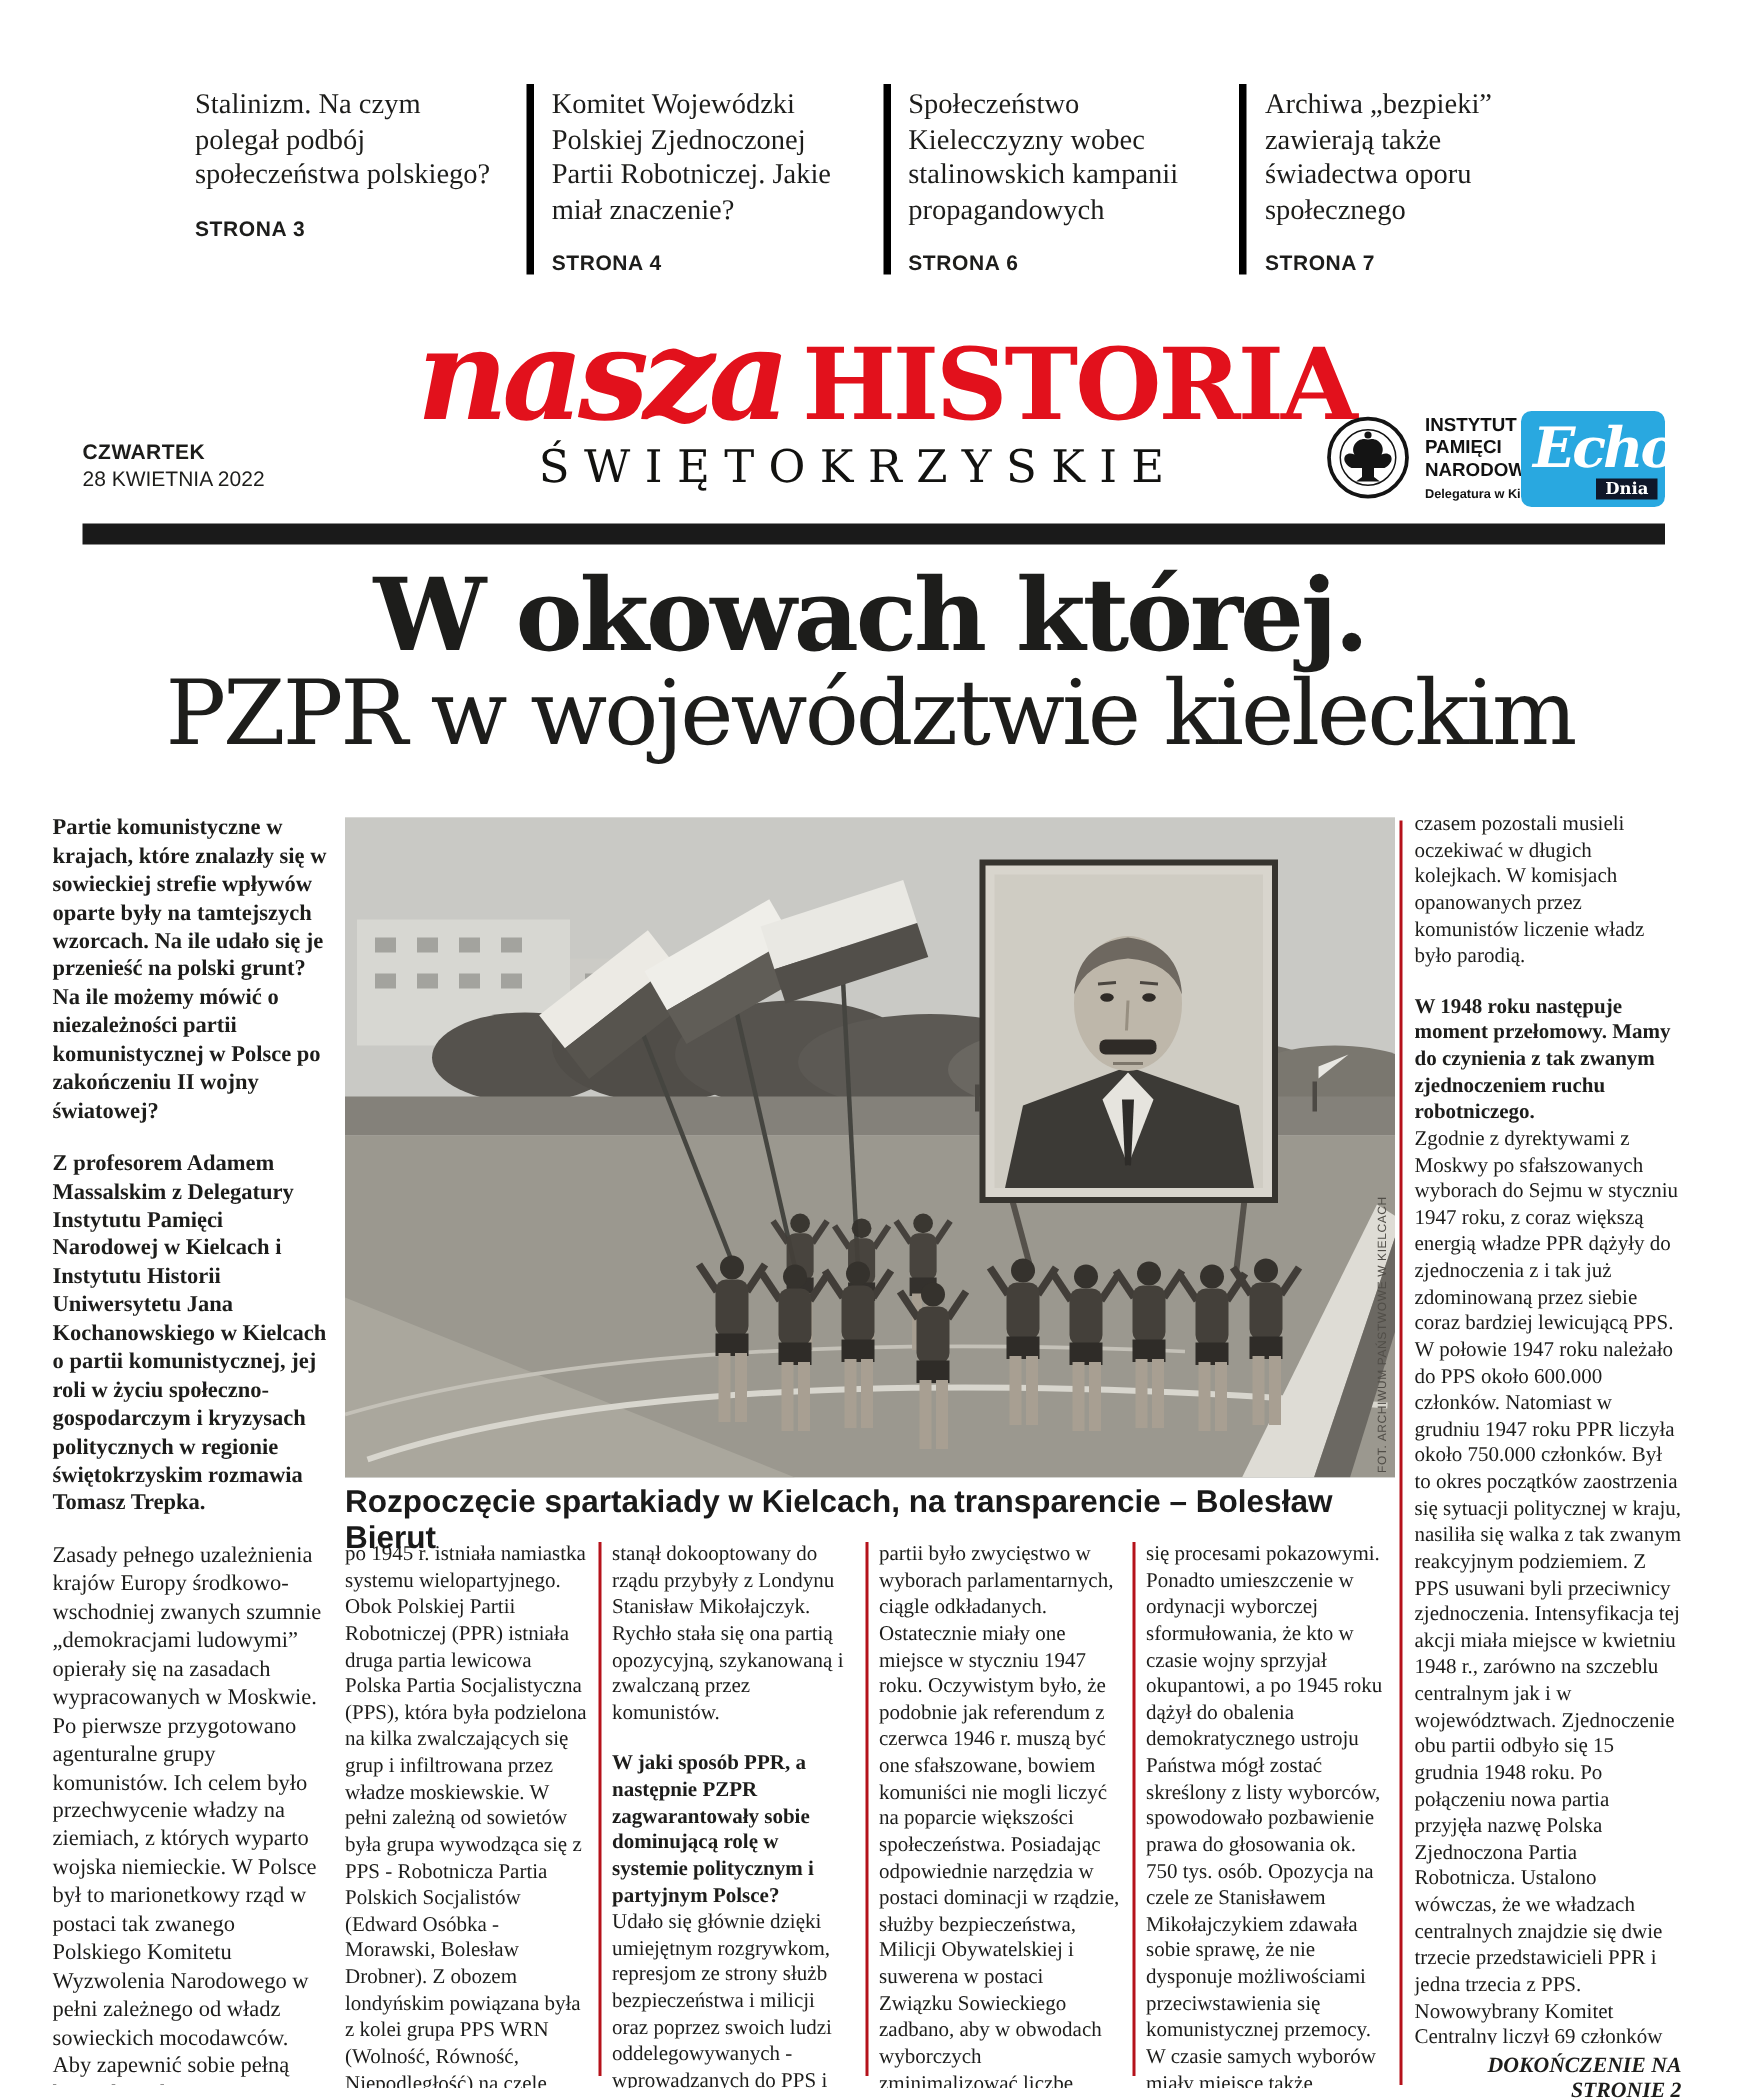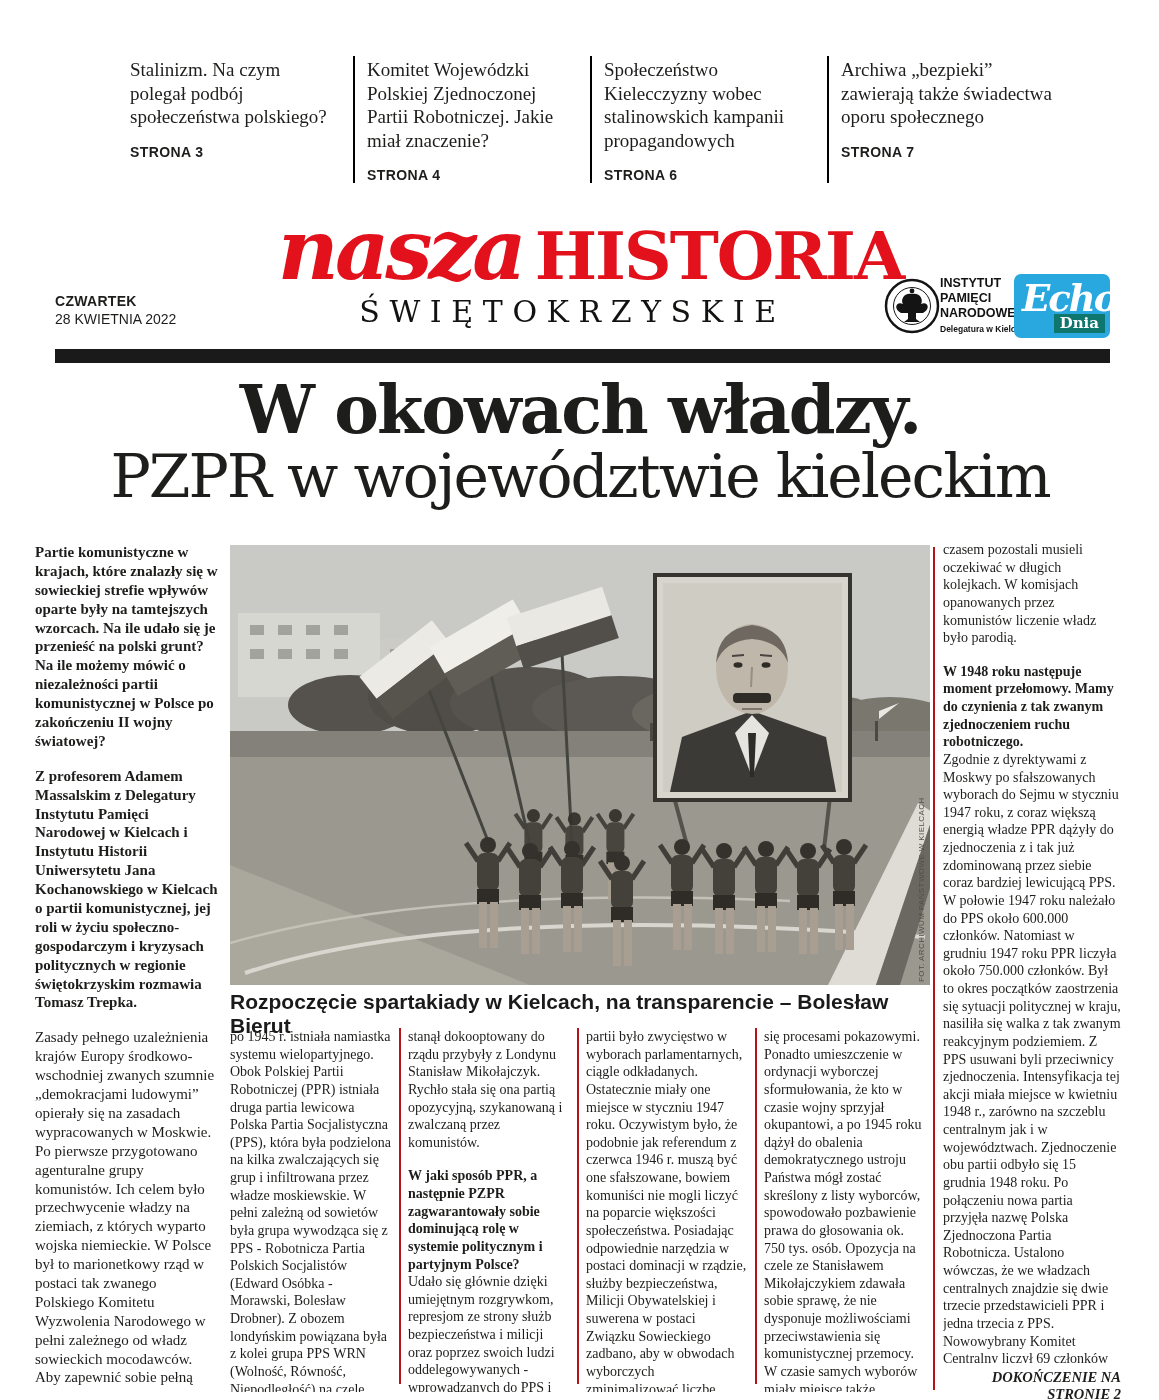--- a/index.html
+++ b/index.html
@@ -4,44 +4,44 @@
 <style>
   html,body{margin:0;padding:0;}
   body{
     width:1159px;height:1400px;position:relative;background:#ffffff;
     font-family:"Liberation Serif",serif;color:#1d1d1b;overflow:hidden;
   }
   .abs{position:absolute;}
   
   .teasers{left:118px;top:56px;width:946px;display:flex;}
   .teaser{width:212px;padding:2px 12px 0 12px;}
-  .teaser + .teaser{border-left:2px solid #000000;}
+  .teaser + .teaser{border-left:5px solid #000000;}
   .teaser-title{font-size:19px;line-height:1.24;color:#1d1d1b;}
   .teaser-page{font-family:"Liberation Sans",sans-serif;font-size:14px;font-weight:600;
     letter-spacing:.4px;margin-top:15px;color:#1d1d1b;}
   
   .dateblock{left:55px;top:293px;font-family:"Liberation Sans",sans-serif;font-size:14px;line-height:1.25;}
   .dateblock .day{font-weight:700;letter-spacing:.3px;}
   .mast{left:285px;top:208px;width:575px;text-align:center;}
   .mast-line{display:flex;align-items:baseline;justify-content:center;gap:12px;}
   .mast-script{font-family:"DejaVu Serif",serif;font-style:italic;font-weight:700;
     font-size:84px;color:#e2111c;letter-spacing:-4px;line-height:1;margin-left:36px;}
   .mast-caps{font-family:"DejaVu Serif",serif;font-weight:700;font-size:66px;color:#e2111c;
     letter-spacing:-2px;line-height:1;}
   .mast-region{font-family:"DejaVu Serif",serif;font-size:30px;letter-spacing:.32em;
     color:#121210;margin-top:2px;white-space:nowrap;}
-  .ipn{left:884px;top:276px;display:flex;align-items:flex-end;}
+  .ipn{left:884px;top:276px;display:flex;align-items:center;gap:10px;}
   .ipn-text{font-family:"Liberation Sans",sans-serif;font-size:12.5px;font-weight:700;
     line-height:1.18;color:#121212;}
   .ipn-sub{font-size:8.5px;font-weight:700;margin-top:4px;}
   .echo{left:1014px;top:274px;width:96px;height:64px;background:#29a8e0;border-radius:7px;}
   .echo-main{position:absolute;left:8px;top:2px;font-family:"DejaVu Serif",serif;
     font-style:italic;font-weight:700;font-size:37px;color:#fff;letter-spacing:-2px;}
-  .echo-sub{position:absolute;right:5px;bottom:5px;background:#0f766e;color:#fff;
-    font-family:"DejaVu Serif",serif;font-weight:700;font-size:15px;padding:0 6px 1px 6px;}
+  .echo-sub{position:absolute;right:5px;bottom:5px;background:#0f172a;color:#fff;
+    font-family:"DejaVu Serif",serif;font-weight:700;font-size:11px;padding:0 6px 1px 6px;}
   .black-bar{left:55px;top:349px;width:1055px;height:14px;background:#1a1a1a;}
   
   .headline{left:40px;top:376px;width:1080px;text-align:center;font-family:"DejaVu Serif",serif;}
   .headline-1{font-size:67px;font-weight:700;letter-spacing:-2px;line-height:1.02;}
   .headline-2{font-size:60px;font-weight:400;letter-spacing:-2px;line-height:1.0;margin-top:2px;}
   
   .txt{font-size:14px;line-height:1.26;hyphens:auto;}
   .txt p{margin:0 0 16px 0;}
   .bold{font-weight:700;}
   .intro-col{left:35px;top:543px;width:183px;height:847px;overflow:hidden;font-size:15px;line-height:1.26;}
@@ -108,21 +108,21 @@
 </div>
 
 <div class="abs echo">
   <div class="echo-main">Echo</div>
   <div class="echo-sub">Dnia</div>
 </div>
 
 <div class="abs black-bar"></div>
 
 <div class="abs headline">
-  <div class="headline-1">W okowach władzy.</div>
+  <div class="headline-1">W okowach której.</div>
   <div class="headline-2">PZPR w województwie kieleckim</div>
 </div>
 
 <div class="abs intro-col txt" style="font-size:15px;">
   <p class="bold">Partie komunistyczne w krajach, które znalazły się w sowieckiej strefie wpływów oparte były na tamtejszych wzorcach. Na ile udało się je przenieść na polski grunt? Na ile możemy mówić o niezależności partii komunistycznej w Polsce po zakończeniu II wojny światowej?</p>
   <p class="bold">Z profesorem Adamem Massalskim z Delegatury Instytutu Pamięci Narodowej w Kielcach i Instytutu Historii Uniwersytetu Jana Kochanowskiego w Kielcach o partii komunistycznej, jej roli w życiu społeczno-gospodarczym i kryzysach politycznych w regionie świętokrzyskim rozmawia Tomasz Trepka.</p>
   <p>Zasady pełnego uzależnienia krajów Europy środkowo-wschodniej zwanych szumnie „demokracjami ludowymi” opierały się na zasadach wypracowanych w Moskwie. Po pierwsze przygotowano agenturalne grupy komunistów. Ich celem było przechwycenie władzy na ziemiach, z których wyparto wojska niemieckie. W Polsce był to marionetkowy rząd w postaci tak zwanego Polskiego Komitetu Wyzwolenia Narodowego w pełni zależnego od władz sowieckich mocodawców. Aby zapewnić sobie pełną kontrolę nad poczynaniami władz w Polsce zostały powołane tak zwane grupy doradców sowieckich, którzy usytuowani byli nie tylko w wojsku, aparacie bezpieczeństwa, ale także w ministerstwach i we władzach terytorialnych. Wszystkie ważniejsze decyzje uzgadniane były w Moskwie ze Stalinem, a nad ich realizacją czuwali kolejni ambasadorzy sowieccy w Warszawie. W początkowym okresie w Polsce</p>
 </div>
 
 <div class="abs photo">

